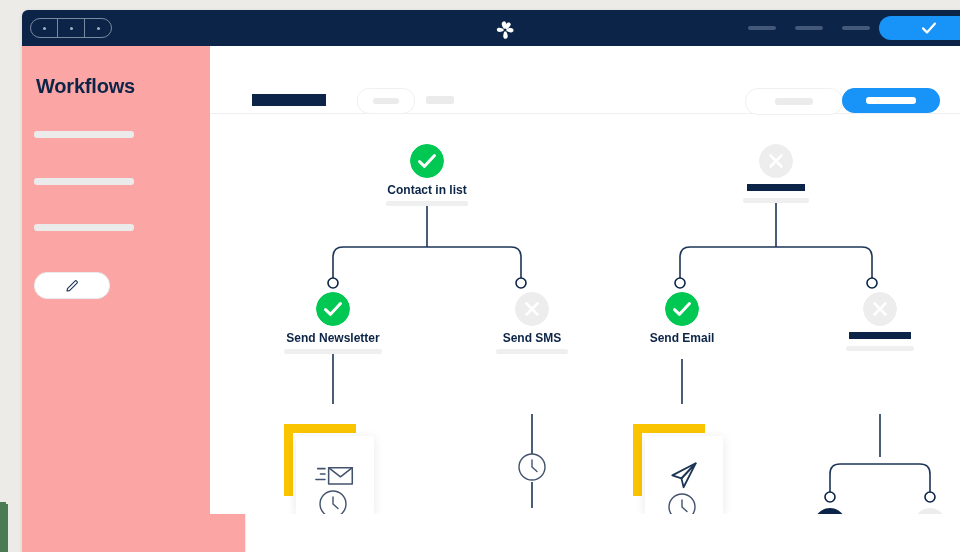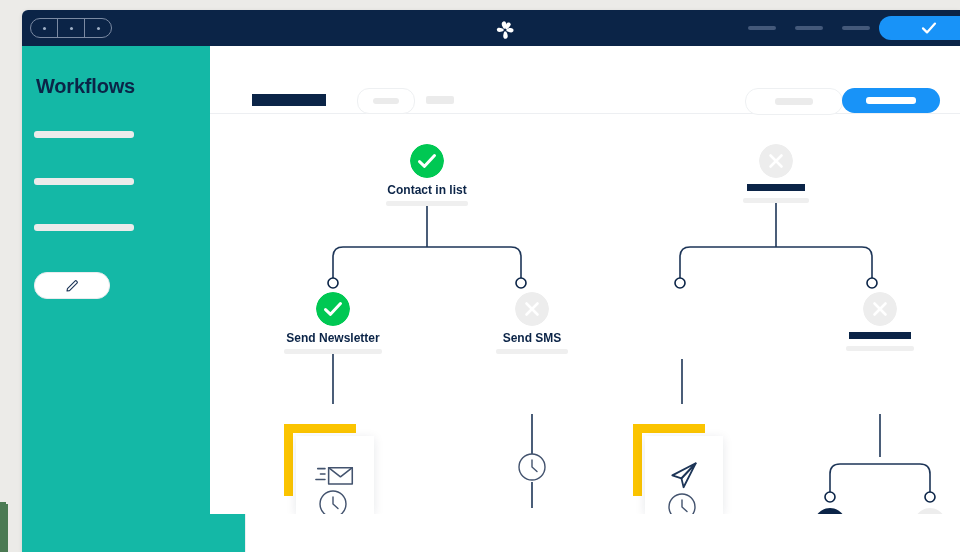--- a/index.html
+++ b/index.html
@@ -42,21 +42,21 @@
 
   .cta-top{
     position:absolute;right:-19px;top:6px;width:100px;height:24px;
     background:#1893f8;border-radius:12px;
     display:flex;align-items:center;justify-content:center;
   }
 
   
   .sidebar{
     position:absolute;left:0;top:36px;width:224px;height:506px;
-    background:#14b8a6;border-right:1px solid #eceef1;box-sizing:border-box;padding-left:8px;
+    background:#fca5a5;border-right:1px solid #eceef1;box-sizing:border-box;padding-left:8px;
   }
   .side-title{
     position:absolute;left:14px;top:29px;
     font-size:20px;font-weight:bold;color:#0b2447;letter-spacing:-0.2px;
   }
   .side-ph{position:absolute;left:12px;height:7px;border-radius:3px;background:#ebebeb;}
   .side-ph.p1{top:85px;width:100px;}
   .side-ph.p2{top:132px;width:100px;}
   .side-ph.p3{top:178px;width:100px;}
   .side-edit{
@@ -270,20 +270,27 @@
 
         <div class="node" style="left:266px;top:178px;width:112px;">
           <svg class="badge" width="34" height="34" viewBox="0 0 34 34">
             <circle cx="17" cy="17" r="17" fill="#ededed"></circle>
             <path d="M11.5 11.5 L22.5 22.5 M22.5 11.5 L11.5 22.5" stroke="#ffffff" stroke-width="2.6" stroke-linecap="round"></path>
           </svg>
           <div class="node-label">Send SMS</div>
           <div class="node-underline" style="width:72px;"></div>
         </div>
 
+        <div class="node" style="left:417px;top:178px;width:110px;">
+          <svg class="badge" width="34" height="34" viewBox="0 0 34 34">
+            <circle cx="17" cy="17" r="17" fill="#00c853"></circle>
+            <path d="M9.5 17.6 L14.5 22.3 L24.5 11.6" stroke="#ffffff" stroke-width="3" fill="none" stroke-linecap="round" stroke-linejoin="round"></path>
+          </svg>
+          <div class="node-label">Send Email</div>
+        </div>
 
         <div class="node" style="left:620px;top:178px;width:100px;">
           <svg class="badge" width="34" height="34" viewBox="0 0 34 34">
             <circle cx="17" cy="17" r="17" fill="#ededed"></circle>
             <path d="M11.5 11.5 L22.5 22.5 M22.5 11.5 L11.5 22.5" stroke="#ffffff" stroke-width="2.6" stroke-linecap="round"></path>
           </svg>
           <div class="node-bar-dark" style="width:62px;"></div>
           <div class="node-underline" style="width:68px;margin-top:7px;"></div>
         </div>
 

